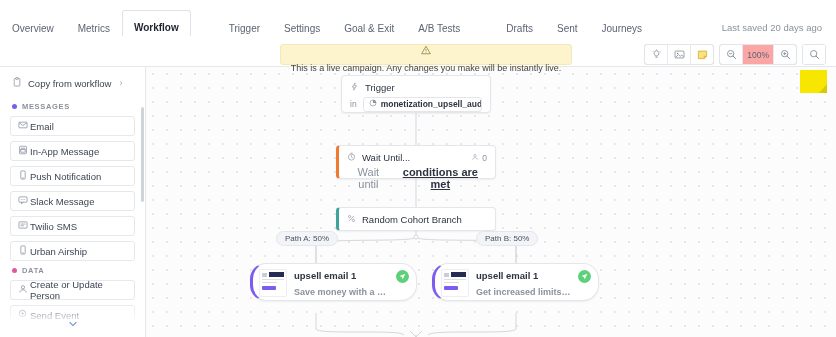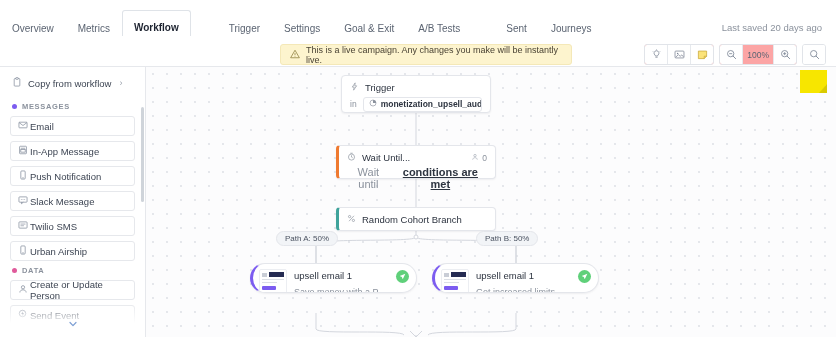--- a/index.html
+++ b/index.html
@@ -44,21 +44,21 @@
     position: absolute; top: 36px; left: 0; width: 836px; height: 31px;
     background: #fff; border-bottom: 1px solid #e6e8ec; z-index: 6;
   }
 
   
   .banner {
     position: absolute; left: 280px; top: 44px;
     width: 292px; height: 21px;
     background: #fdf4ce; border: 1px solid #f4e8b8; border-radius: 3px;
     display: flex; align-items: center; gap: 6px; padding: 0 9px;
-    font-size: 9px; color: #4a4334; z-index: 7;
+    font-size: 9px; color: #4a4334; z-index: 7; flex-direction: column;
   }
   .banner svg { flex: none; }
 
   
   .toolbar {
     position: absolute; right: 10px; top: 44px; height: 21px;
     display: flex; align-items: center; z-index: 7;
   }
   .tb-group {
     display: flex; align-items: center; height: 21px;
@@ -170,21 +170,21 @@
     position: absolute; height: 15px; padding: 0 8px;
     background: #f2f4f7; border: 1px solid #e4e6eb; border-radius: 8px;
     font-size: 8px; color: #4a5260; display: flex; align-items: center;
     white-space: nowrap; cursor: pointer;
   }
 
   .email-card {
     position: absolute; background: #fff;
     border: 1px solid #e4e6eb; border-left: 3px solid #7c5cf0; border-radius: 16px;
     box-shadow: 0 1px 2px rgba(20,25,40,.06); cursor: pointer;
-    width: 167px; height: 30px; overflow: hidden;
+    width: 167px; height: 38px; overflow: hidden; font-weight: bold;
   }
   .ec-inner { display: flex; padding: 5px 7px 5px 6px; gap: 7px; align-items: flex-start; }
   .thumb {
     width: 28px; height: 28px; border: 1px solid #eceef2; border-radius: 2px;
     background: #fff; flex: none; padding: 2px; display: flex;
     flex-direction: column; gap: 1.5px; overflow: hidden;
   }
   .th-top { display: flex; gap: 2px; align-items: center; }
   .th-sq { width: 5px; height: 4px; background: #c9cdd6; flex: none; }
   .th-bar { height: 5px; background: #252b52; flex: 1; }
@@ -231,20 +231,21 @@
     </div>
     <div class="nav-sep"></div>
     <div class="nav-group">
       <div class="nav-tab">Trigger</div>
       <div class="nav-tab">Settings</div>
       <div class="nav-tab">Goal &amp; Exit</div>
       <div class="nav-tab">A/B Tests</div>
     </div>
     <div class="nav-sep2"></div>
     <div class="nav-group">
+      <div class="nav-tab">Drafts</div>
       <div class="nav-tab">Sent</div>
       <div class="nav-tab">Journeys</div>
     </div>
     <div class="nav-right">Last saved 20 days ago</div>
   </div>
 
   <div class="subbar"></div>
 
   <div class="banner">
     <span>

